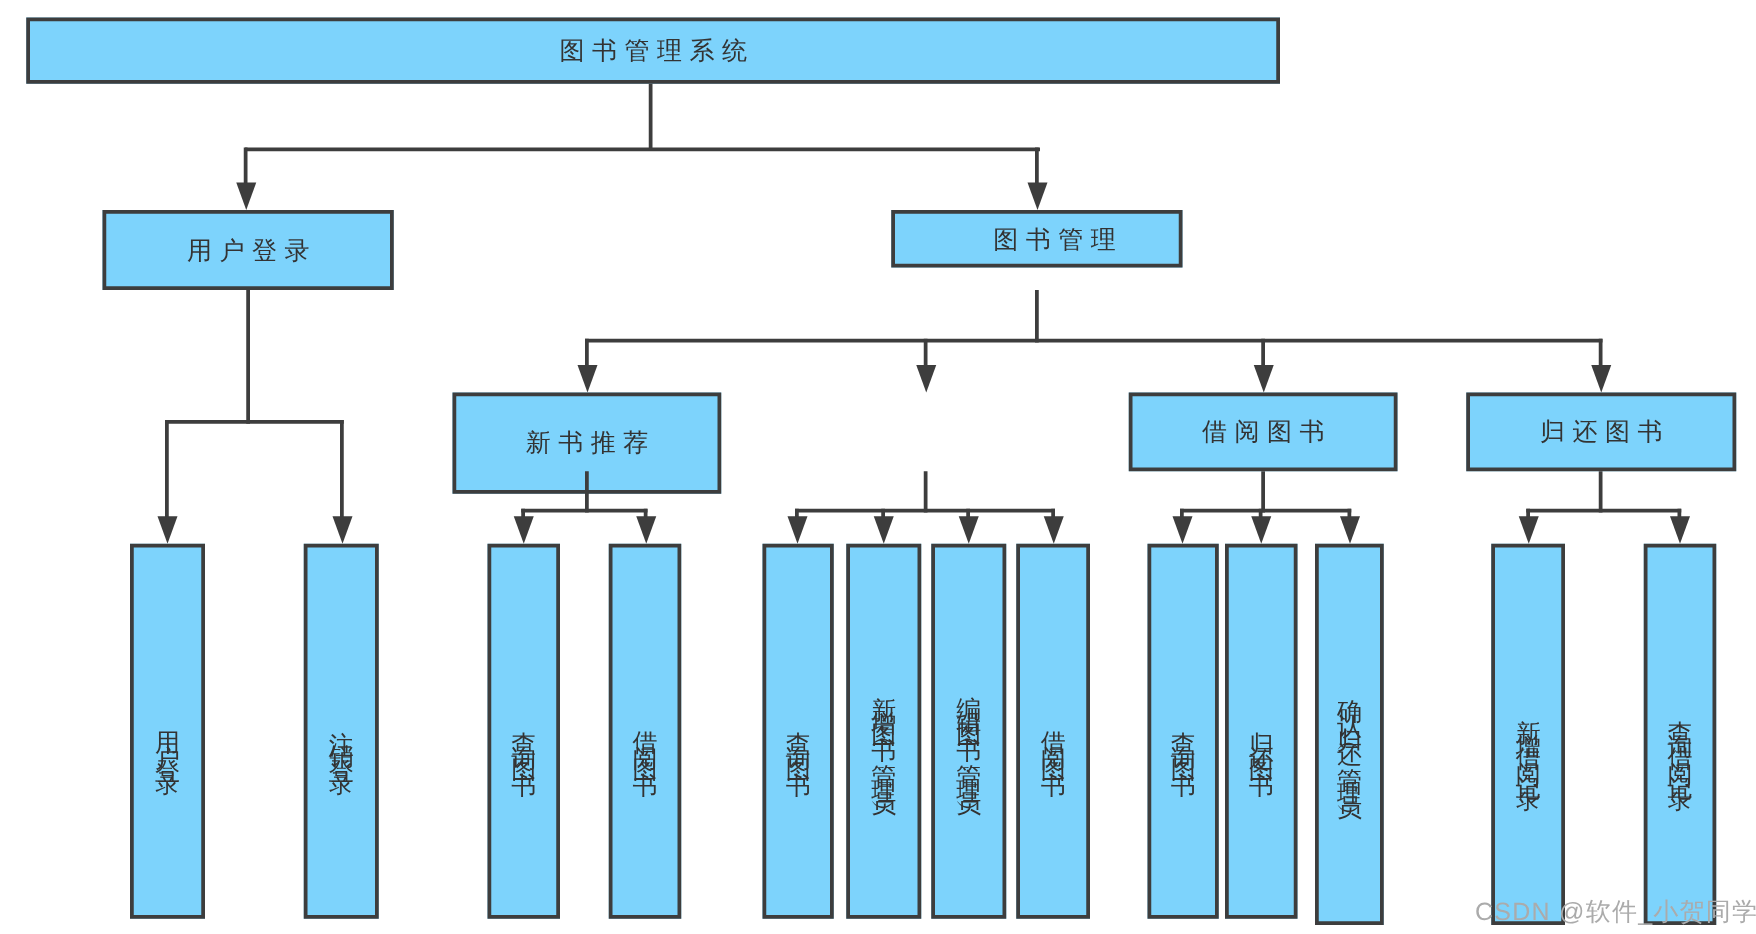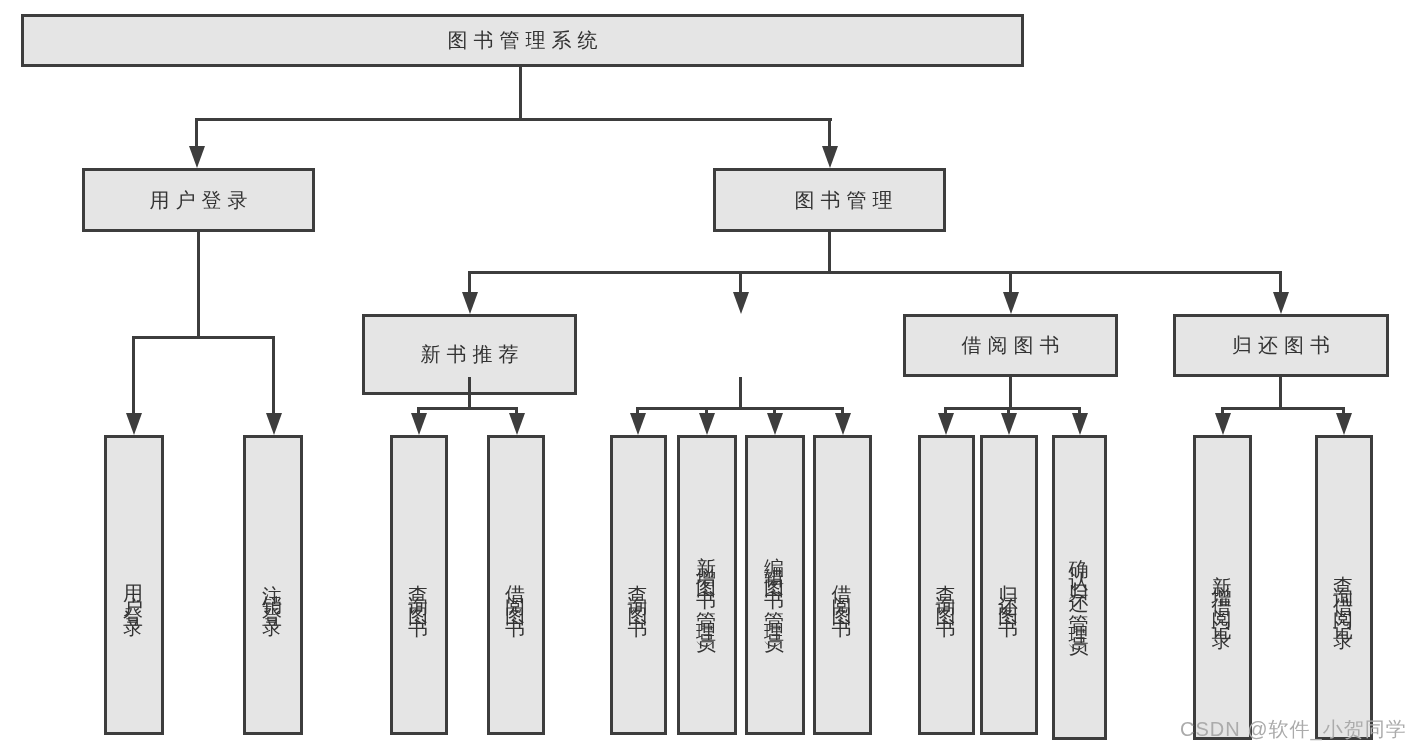--- a/index.html
+++ b/index.html
@@ -2,21 +2,21 @@
 <html><head>
 <meta charset="utf-8">
 <style>
   html,body{margin:0;padding:0;background:#fff;}
   .canvas{
     position:relative;width:1405px;height:747px;background:#ffffff;
     font-family:"Liberation Sans","DejaVu Sans",sans-serif;color:#333;
     overflow:hidden;
   }
   .box{
-    position:absolute;box-sizing:border-box;border:3px solid #3d3d3d;background:#e5e5e5;
+    position:absolute;box-sizing:border-box;border:3px solid #3d3d3d;background:#7dd3fc;
     display:flex;align-items:center;justify-content:center;
   }
   .hlabel{font-size:20px;letter-spacing:6px;text-indent:6px;white-space:nowrap;color:#333;}
   .vlabel{
     writing-mode:vertical-rl;text-orientation:mixed;
     font-size:20px;letter-spacing:11px;margin-bottom:-11px;
     white-space:nowrap;color:#333;
   }
   .vline{position:absolute;width:3px;background:#3d3d3d;}
   .hline{position:absolute;height:3px;background:#3d3d3d;}
@@ -36,21 +36,21 @@
 <div class="canvas">
 
   <div class="box" style="left:21px;top:14px;width:1003px;height:53px;">
     <span class="hlabel">图书管理系统</span>
   </div>
 
   <div class="box" style="left:82px;top:168px;width:233px;height:64px;">
     <span class="hlabel">用户登录</span>
   </div>
 
-  <div class="box" style="left:713px;top:168px;width:233px;height:64px;padding-left:28px;">
+  <div class="box" style="left:713px;top:168px;width:233px;height:46px;padding-left:28px;">
     <span class="hlabel">图书管理</span>
   </div>
 
   <div class="box" style="left:362px;top:314px;width:215px;height:81px;">
     <span class="hlabel">新书推荐</span>
   </div>
 
 
   <div class="box" style="left:903px;top:314px;width:215px;height:63px;">
     <span class="hlabel">借阅图书</span>

